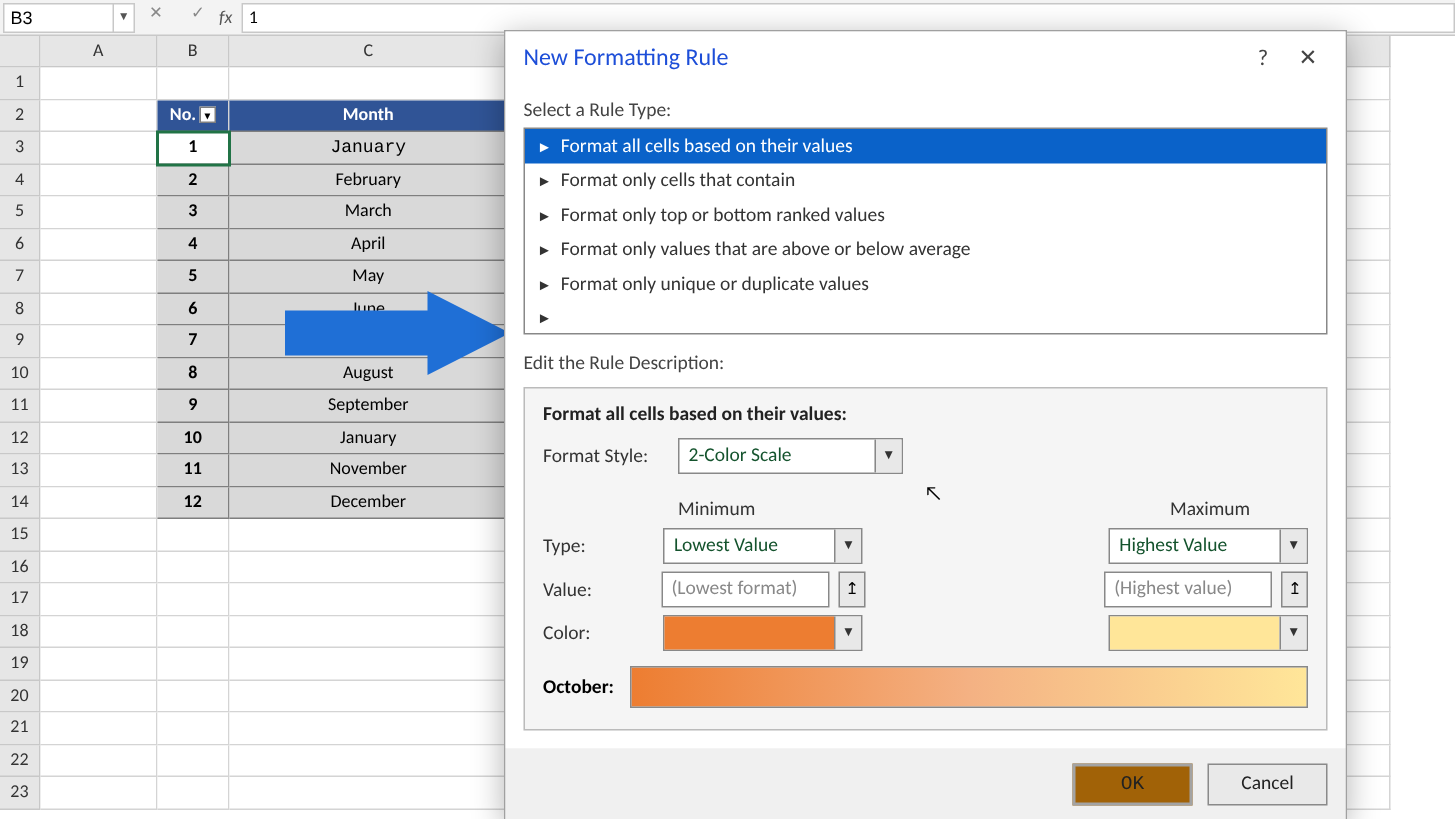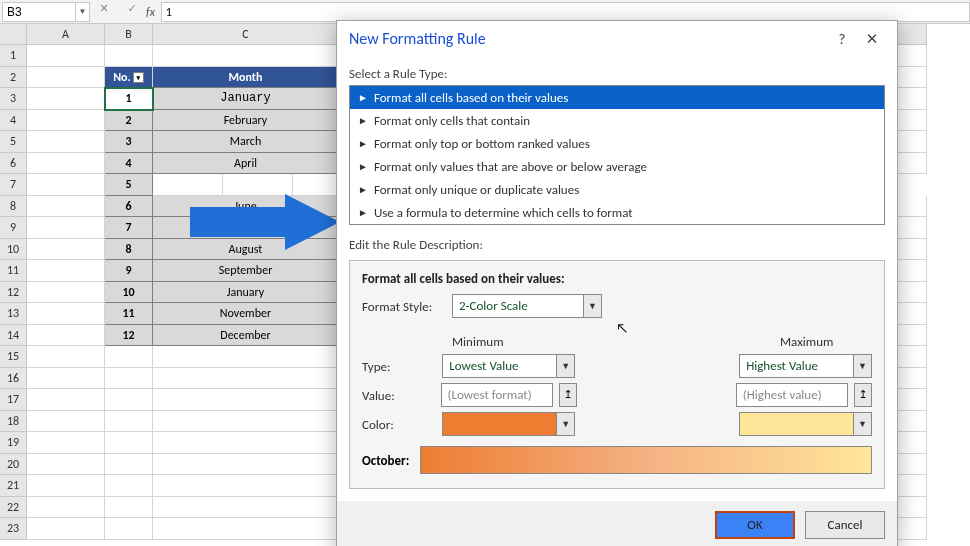--- a/index.html
+++ b/index.html
@@ -242,21 +242,21 @@
     background: linear-gradient(to right, #ed7d31, #f4b183, #ffe699);
   }
   .dlg-footer {
     display:flex; justify-content:flex-end; gap:10px;
     padding: 10px 12px; background:#f0f0f0;
   }
   .btn {
     min-width:80px; height:28px; border:1px solid #8a8a8a;
     background:#e9e9e9; text-align:center; line-height:26px; color:#222;
   }
-  .btn.primary { border:2px solid #c2410c; background:#3b82f6; line-height:24px;}
+  .btn.primary { border:2px solid #a3a3a3; background:#a16207; line-height:24px;font-family:Liberation Mono, monospace;}
   .cursor {
     position:absolute; left:616px; top:320px; z-index:20;
     font-size:14px; color:#000;
   }
 </style>
 </head>
 <body>
 
 <div class="fbar">
   <input class="namebox" value="B3" style="">
@@ -382,20 +382,21 @@
         <div class="cell" style="width: 70px;"></div>
         <div class="cell" style="width: 70px;"></div>
         <div class="cell" style="width: 70px;"></div>
         <div class="cell" style="width: 70px;"></div>
         <div class="cell" style="width: 70px;"></div>
         <div class="cell" style="width: 98px;"></div>
       </div>
       <div class="row">
         <div class="cell" style="width: 78px;"></div>
         <div class="cell tnum" style="width: 48px;">5</div>
+        <div class="cell tmon" style="width: 186px;">May</div>
         <div class="cell" style="width: 70px;"></div>
         <div class="cell" style="width: 70px;"></div>
         <div class="cell" style="width: 70px;"></div>
         <div class="cell" style="width: 70px;"></div>
         <div class="cell" style="width: 70px;"></div>
         <div class="cell" style="width: 70px;"></div>
         <div class="cell" style="width: 70px;"></div>
         <div class="cell" style="width: 98px;"></div>
       </div>
       <div class="row">
@@ -637,21 +638,20 @@
         <div class="rule-item">
           <span class="rule-arrow">►</span>
           <span>Format only values that are above or below average</span>
         </div>
         <div class="rule-item">
           <span class="rule-arrow">►</span>
           <span>Format only unique or duplicate values</span>
         </div>
         <div class="rule-item">
           <span class="rule-arrow">►</span>
-          <span>Use a formula to determine which cells to format</span>
         </div>
       </div>
     <div class="dlg-label" style="margin-top:12px">Edit the Rule Description:</div>
     <div class="desc-box">
       <div class="desc-head">Format all cells based on their values:</div>
       <div class="form-row">
         <div class="form-lbl">Format Style:</div>
         <div class="combo" style="width:150px">
           <div class="combo-val">2-Color Scale</div>
           <div class="combo-btn">▼</div>

